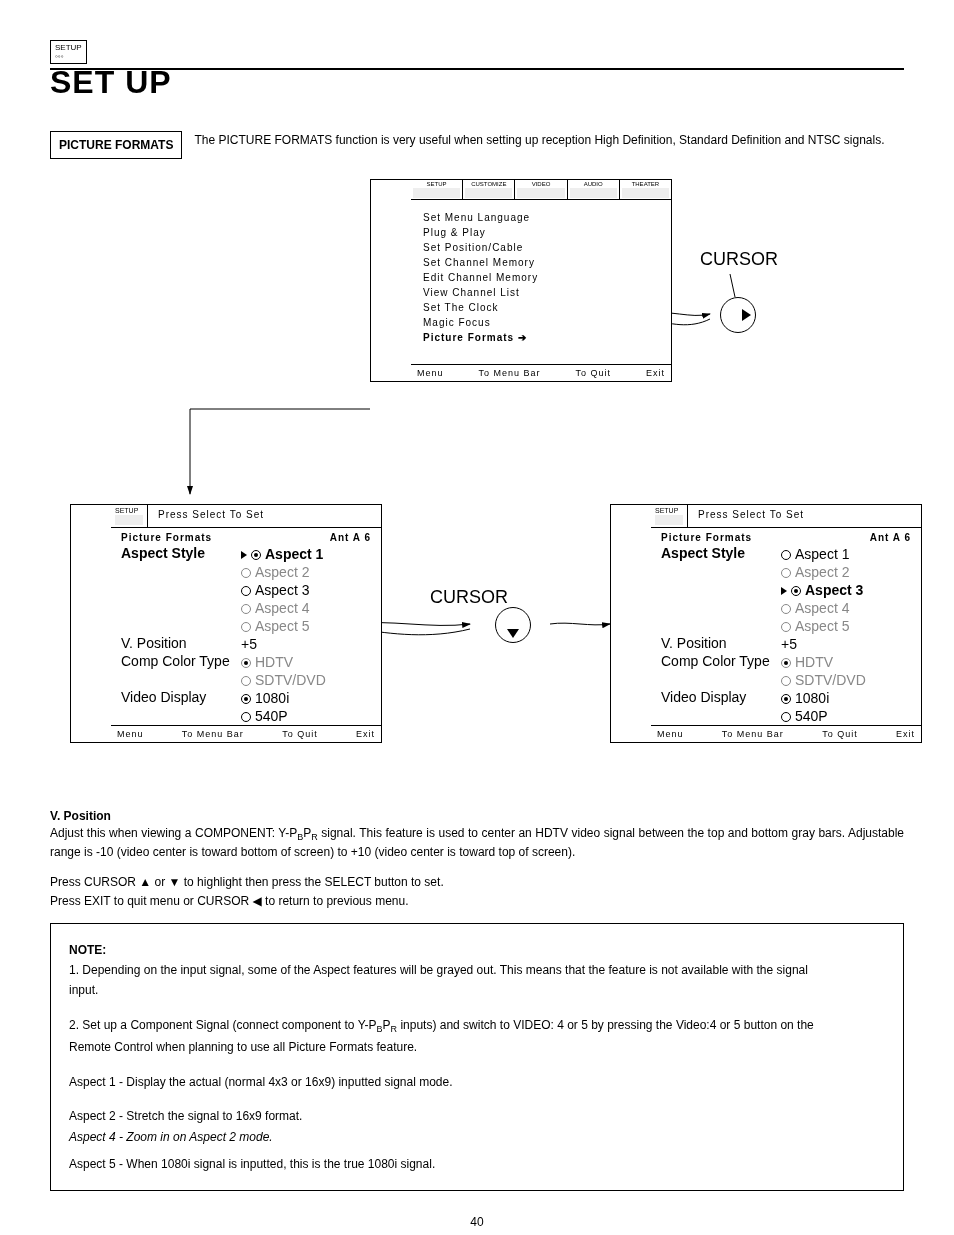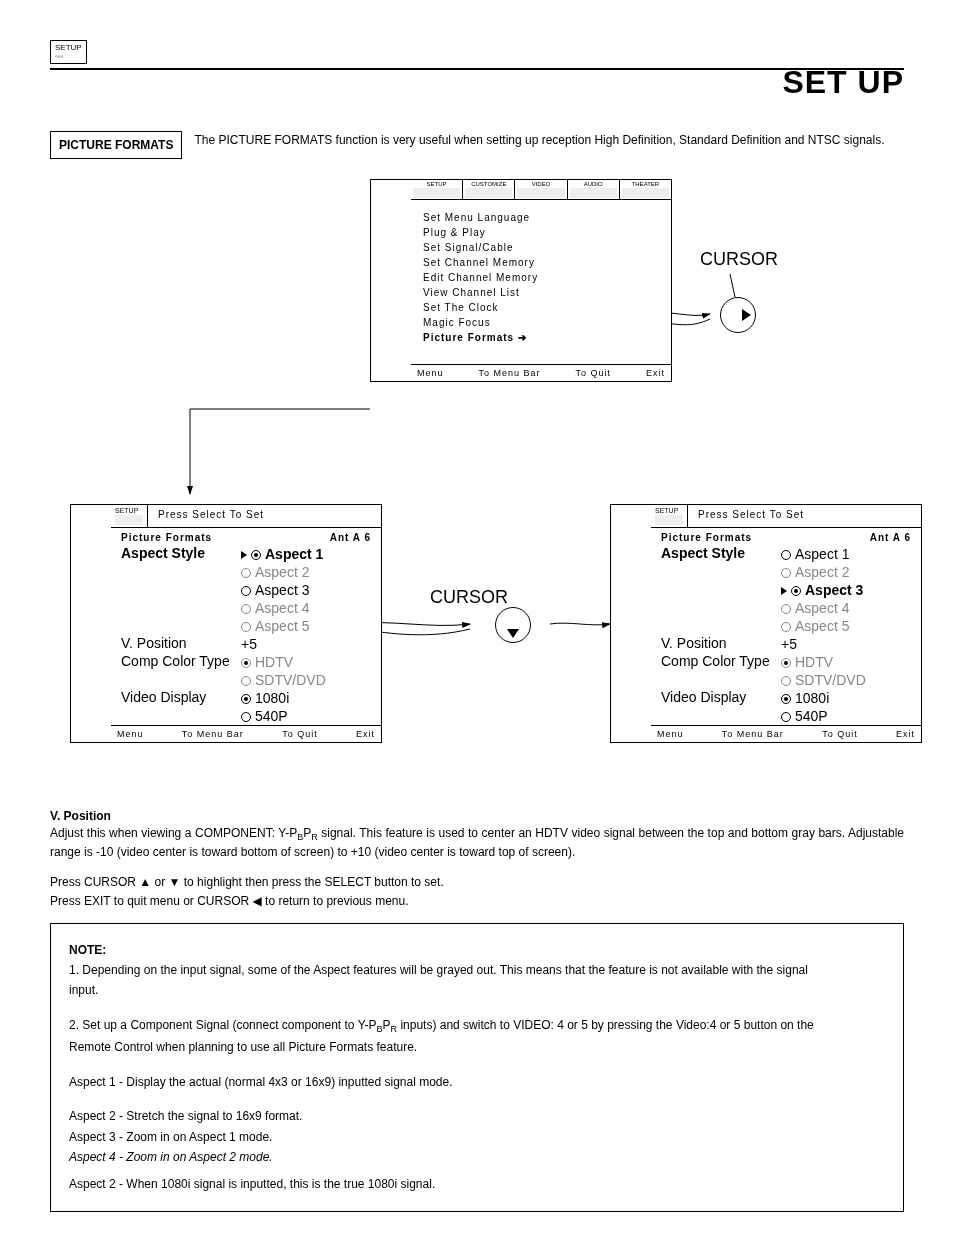--- a/index.html
+++ b/index.html
@@ -15,21 +15,20 @@
     display: inline-block;
     padding: 2px 4px;
     font-size: 8px;
     margin-bottom: 4px;
   }
   .top-rule {
     border-bottom: 2px solid #000;
     margin-bottom: 0;
   }
   .page-title {
-    text-align: right;
     font-size: 32px;
     font-weight: bold;
     letter-spacing: 1px;
     margin-top: -6px;
   }
   .intro-row { display: flex; align-items: flex-start; margin-top: 30px; gap: 12px; }
   .pf-box {
     border: 1px solid #000;
     padding: 6px 8px;
     font-weight: bold;
@@ -156,21 +155,21 @@
           <div class="osd-tab-ic"></div>
         </div>
       <div class="osd-tab">
           <span class="tlabel">THEATER</span>
           <div class="osd-tab-ic"></div>
         </div>
     </div>
     <div class="osd-body">
       <div>Set Menu Language</div>
       <div>Plug &amp; Play</div>
-      <div>Set Signal/Cable</div>
+      <div>Set Position/Cable</div>
       <div>Set Channel Memory</div>
       <div>Edit Channel Memory</div>
       <div>View Channel List</div>
       <div>Set The Clock</div>
       <div>Magic Focus</div>
       <div style="font-weight:bold;"><span>Picture Formats</span> ➔</div>
     </div>
     <div class="osd-foot">
       <span>Menu</span>
       <span>To Menu Bar</span>
@@ -292,22 +291,21 @@
 
 <div class="note-box">
   <span class="nhead">NOTE:</span>
   <div class="note-ol">
     <p>1.  Depending on the input signal, some of the Aspect features will be grayed out.  This means that the feature is not available with the signal input.</p>
     <p>
       <span>2.  Set up a Component Signal (connect component to Y-P</span><sub>B</sub><span>P</span><sub>R</sub><span> inputs) and switch to VIDEO: 4 or 5 by pressing the Video:4 or 5 button on the Remote Control when planning to use all Picture Formats feature.</span>
     </p>
     <p class="ind">Aspect 1 - Display the actual (normal 4x3 or 16x9) inputted signal mode.</p>
     <p class="ind" style="margin-bottom:0;">Aspect 2 - Stretch the signal to 16x9 format.</p>
-    <p class="ind" style="margin-bottom:0;">Aspect 3 - Zoom in on Aspect 1 mode.</p>
     <p class="ind" style="margin-bottom:7px;font-style:italic;">Aspect 4 - Zoom in on Aspect 2 mode.</p>
-    <p class="ind" style="margin-bottom:0;">Aspect 2 - When 1080i signal is inputted, this is the true 1080i signal.</p>
+    <p class="ind" style="margin-bottom:0;">Aspect 5 - When 1080i signal is inputted, this is the true 1080i signal.</p>
   </div>
 </div>
 
 <div class="pagenum">40</div>
 
 
 
 
 </body></html>

